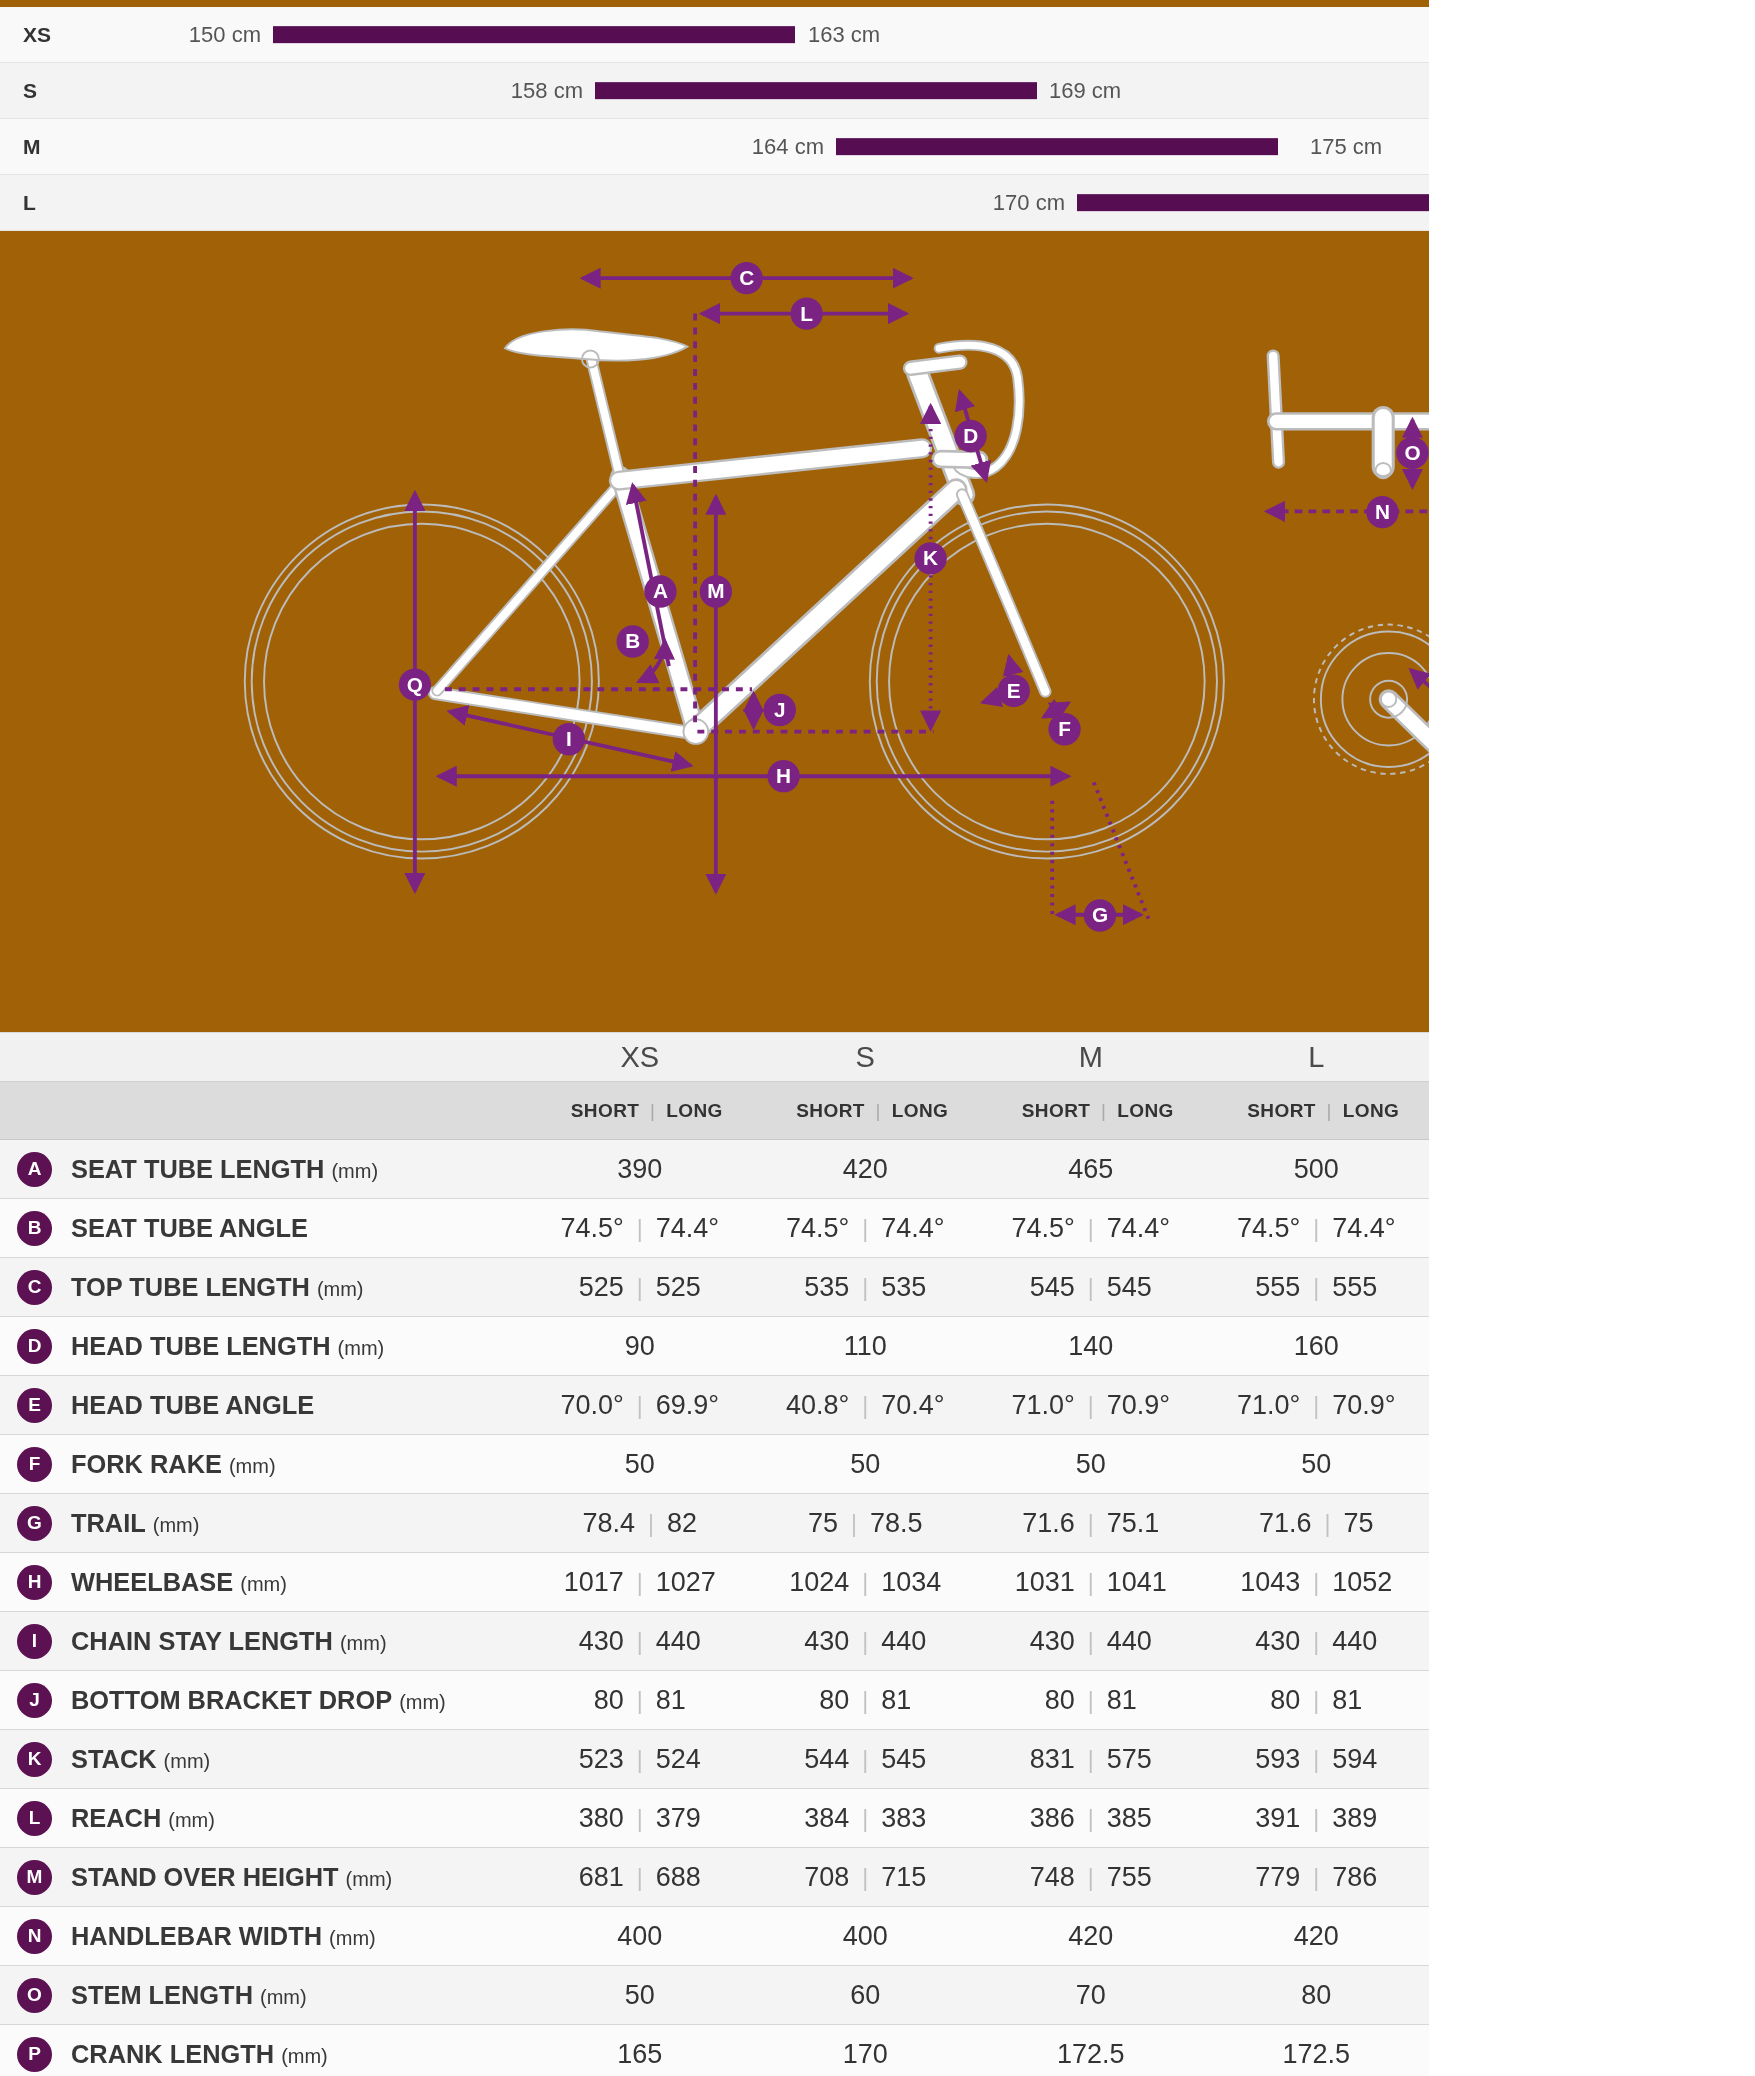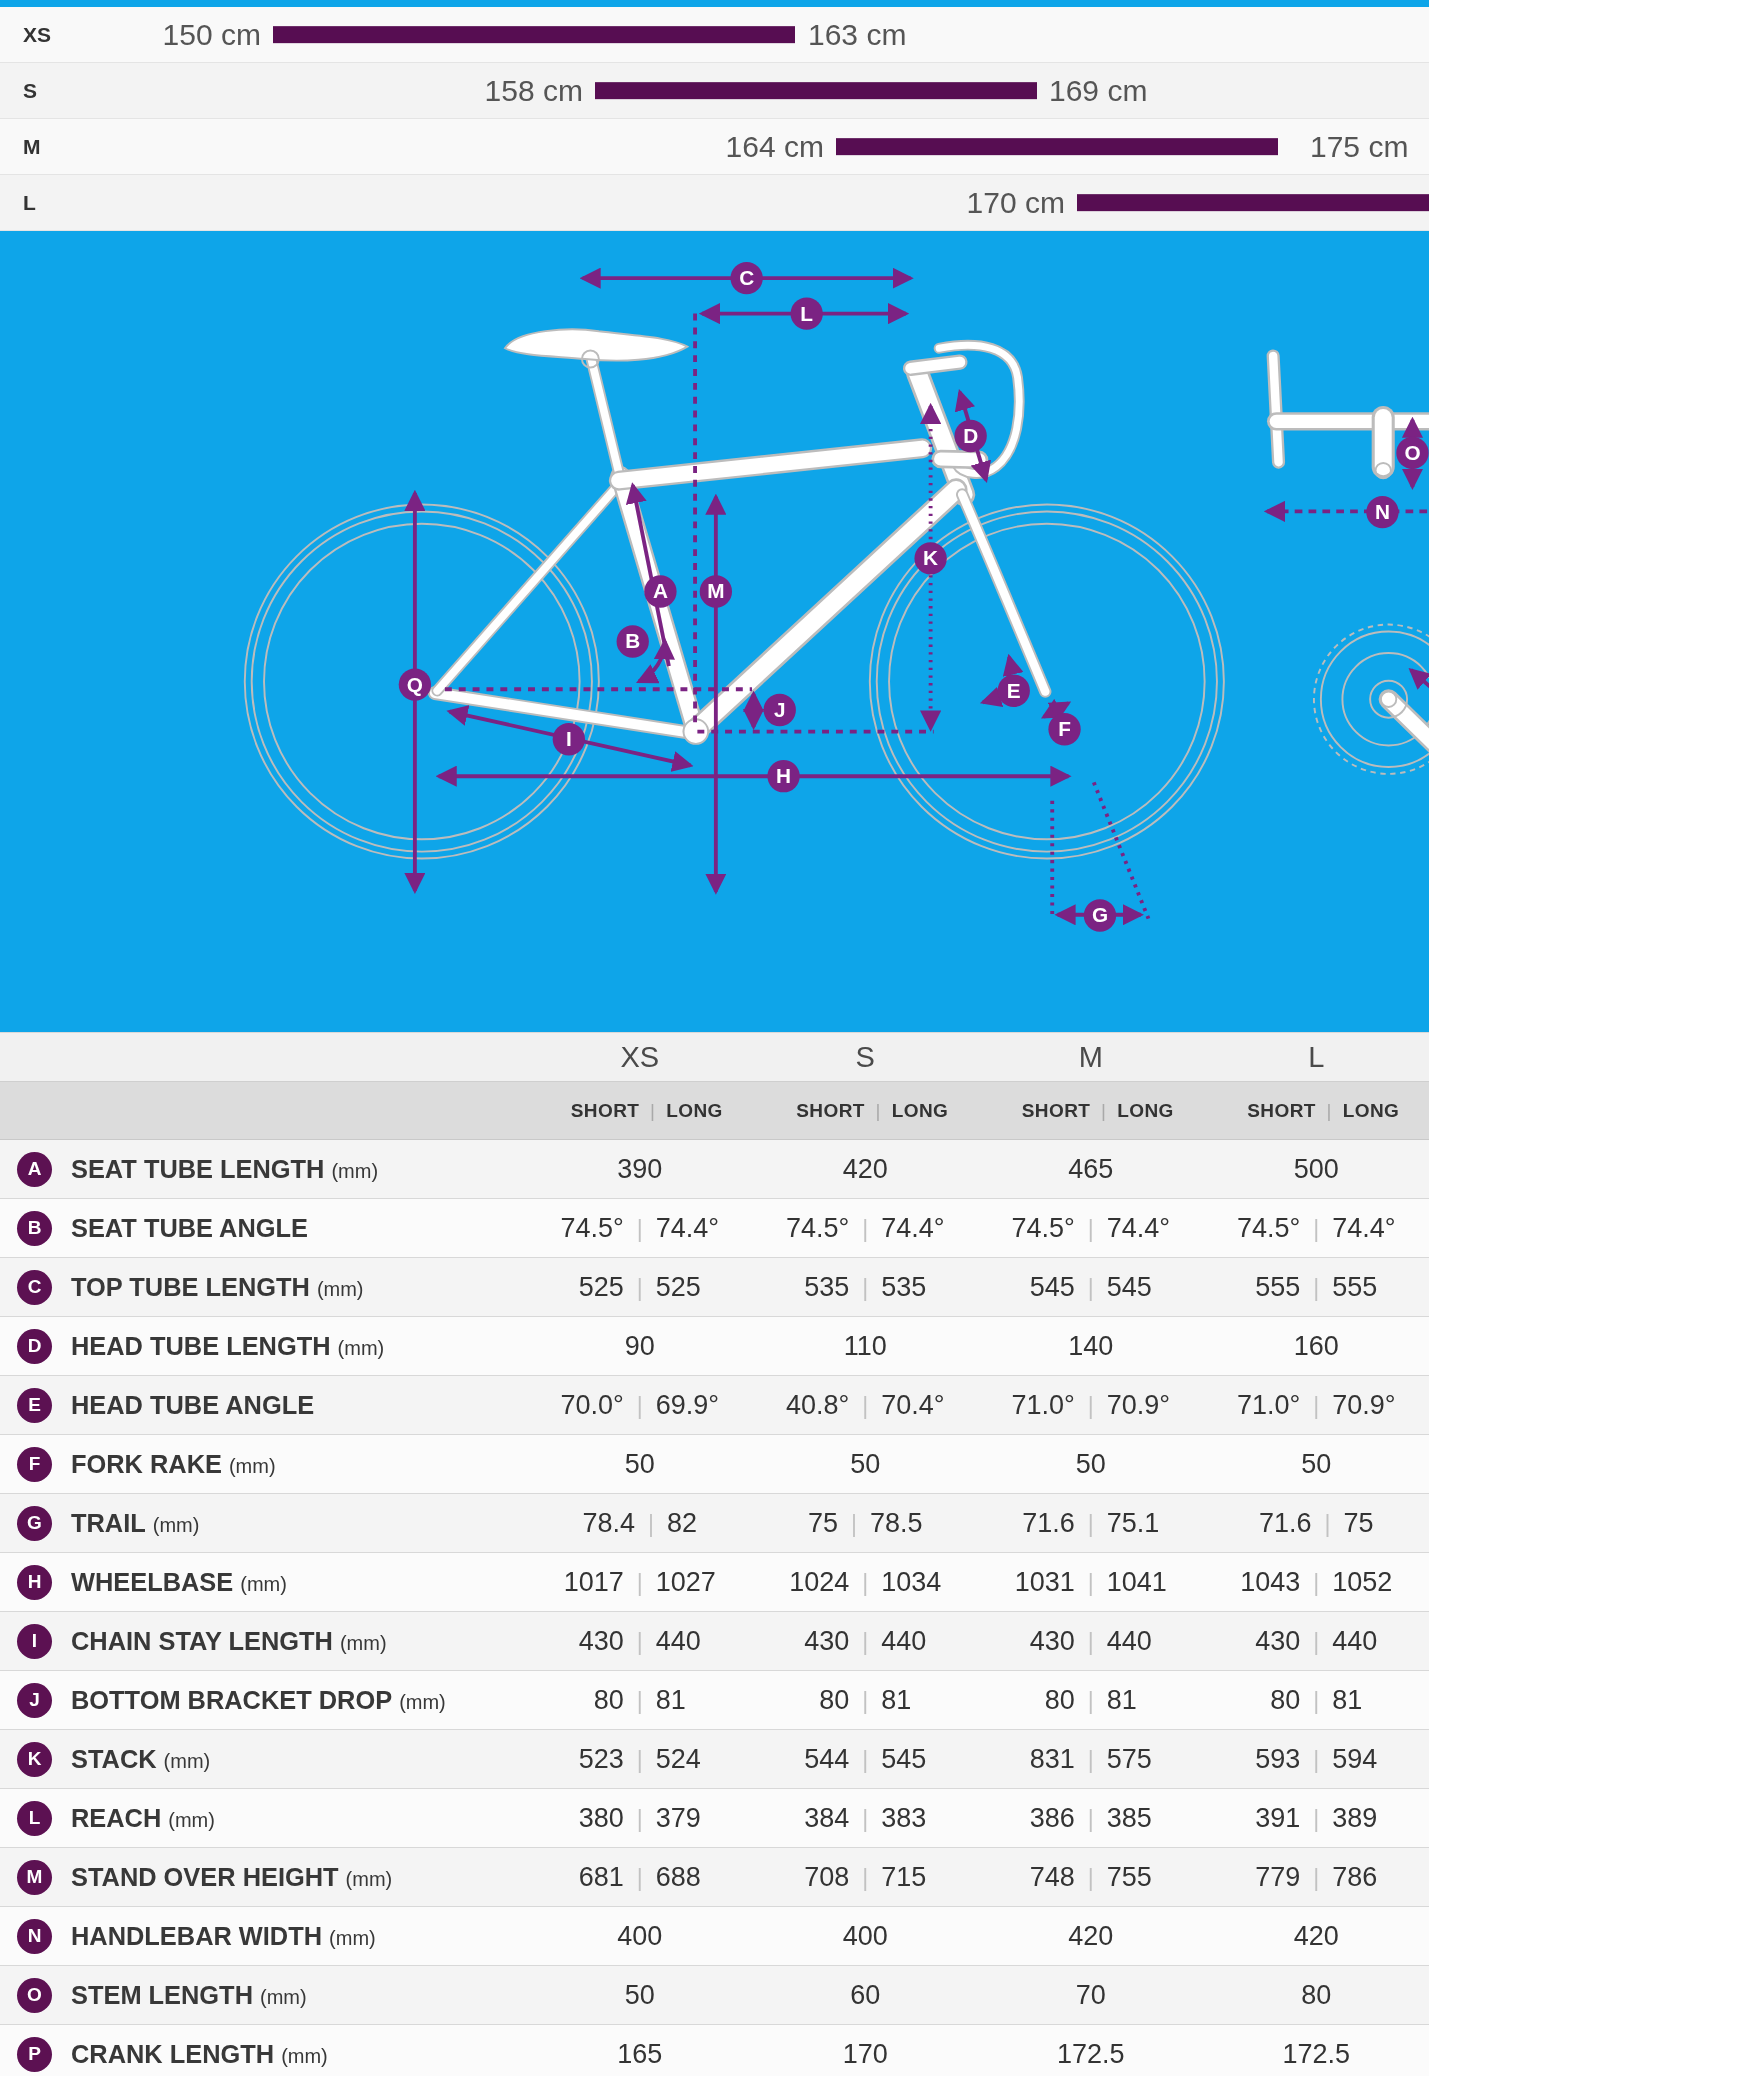--- a/index.html
+++ b/index.html
@@ -1,25 +1,25 @@
 <!DOCTYPE html>
 <html style="font-size:12.3px"><head>
 <meta charset="utf-8">
 <style>
   html,body{margin:0;padding:0;background:#fff;}
-  .page{width:1429px;height:2077px;position:relative;background:#0ea5e9;
+  .page{width:1429px;height:2077px;position:relative;background:#a16207;
         font-family:"Liberation Sans","DejaVu Sans",sans-serif;overflow:hidden;}
   
   .bars{height:231px;box-sizing:border-box;padding-top:7px;}
   .bar-row{position:relative;height:55px;border-bottom:0.8px solid #e4e4e4;background:#f9f9f9;}
   .bar-row:nth-child(even){background:#f3f3f3;}
   .size-label{position:absolute;left:23px;top:50%;transform:translateY(-50%);
               font-size:21px;font-weight:700;color:#333;}
   .height-bar{position:absolute;top:50%;transform:translateY(-50%);height:17.7px;background:#570d52;}
-  .range-label{position:absolute;top:50%;transform:translateY(-50%);font-size:30px;color:#555;white-space:nowrap;}
+  .range-label{position:absolute;top:50%;transform:translateY(-50%);font-size:22px;color:#555;white-space:nowrap;}
   .range-min{text-align:right;width:154px;}
   
   .diagram{display:block;}
   .tube-g{stroke:#bcbcbc;fill:none;stroke-linecap:round;}
   .tube-w{stroke:#ffffff;fill:none;stroke-linecap:round;}
   .lineart{stroke:#bcbcbc;fill:none;stroke-width:2.5;}
   .pl{stroke:#7b2383;stroke-width:5;fill:none;}
   .badge-c{fill:#7b2383;}
   .badge-t{fill:#fff;font-size:27px;font-weight:700;text-anchor:middle;}
   

